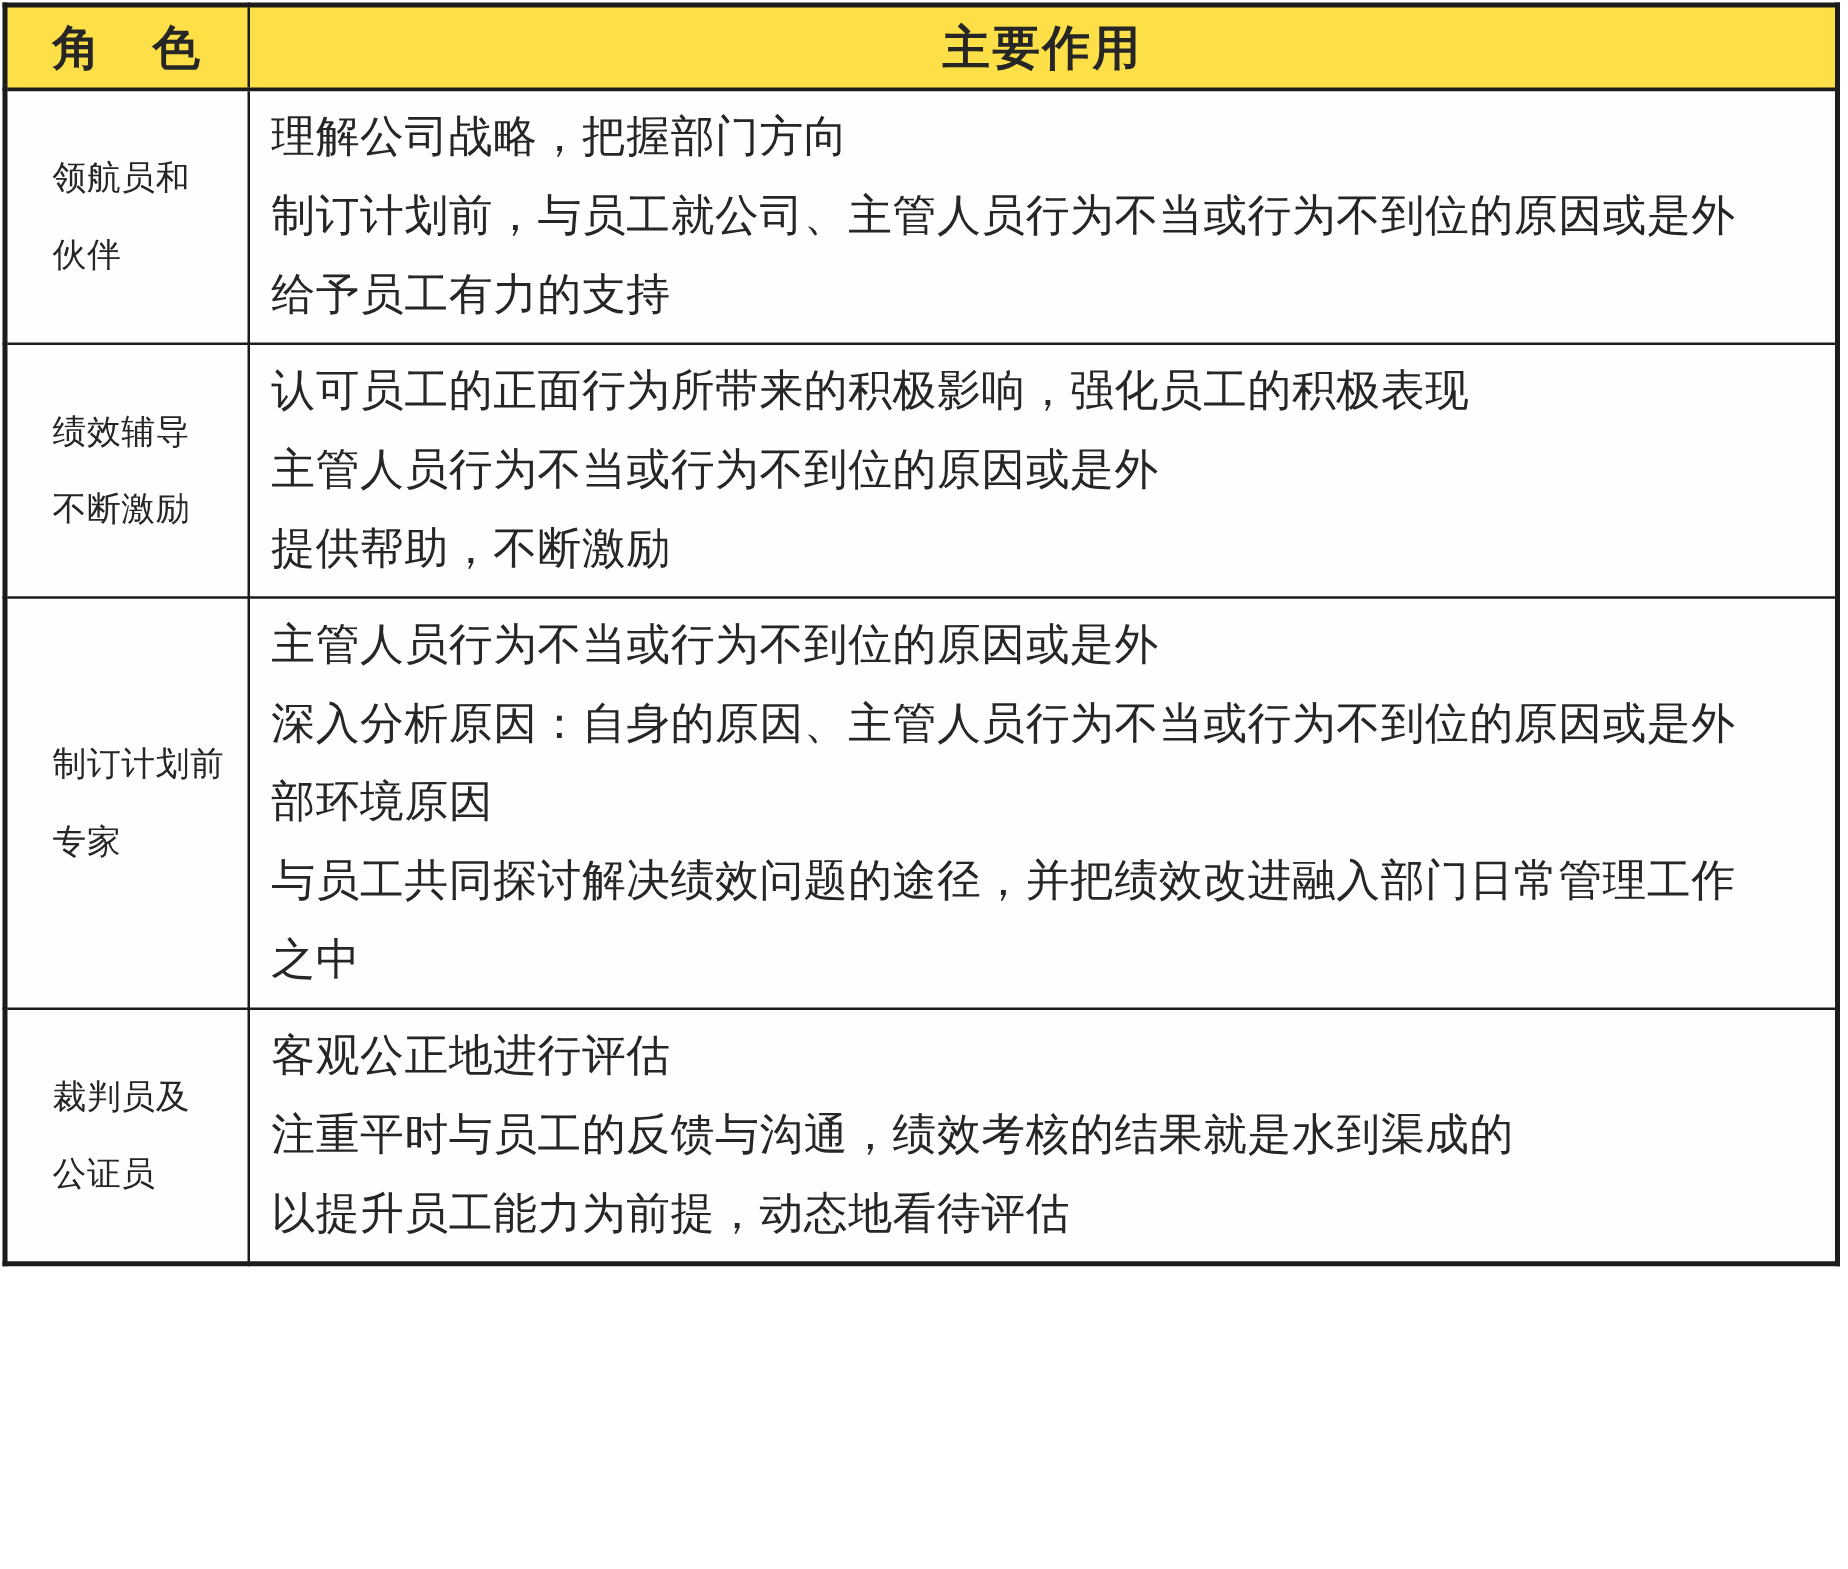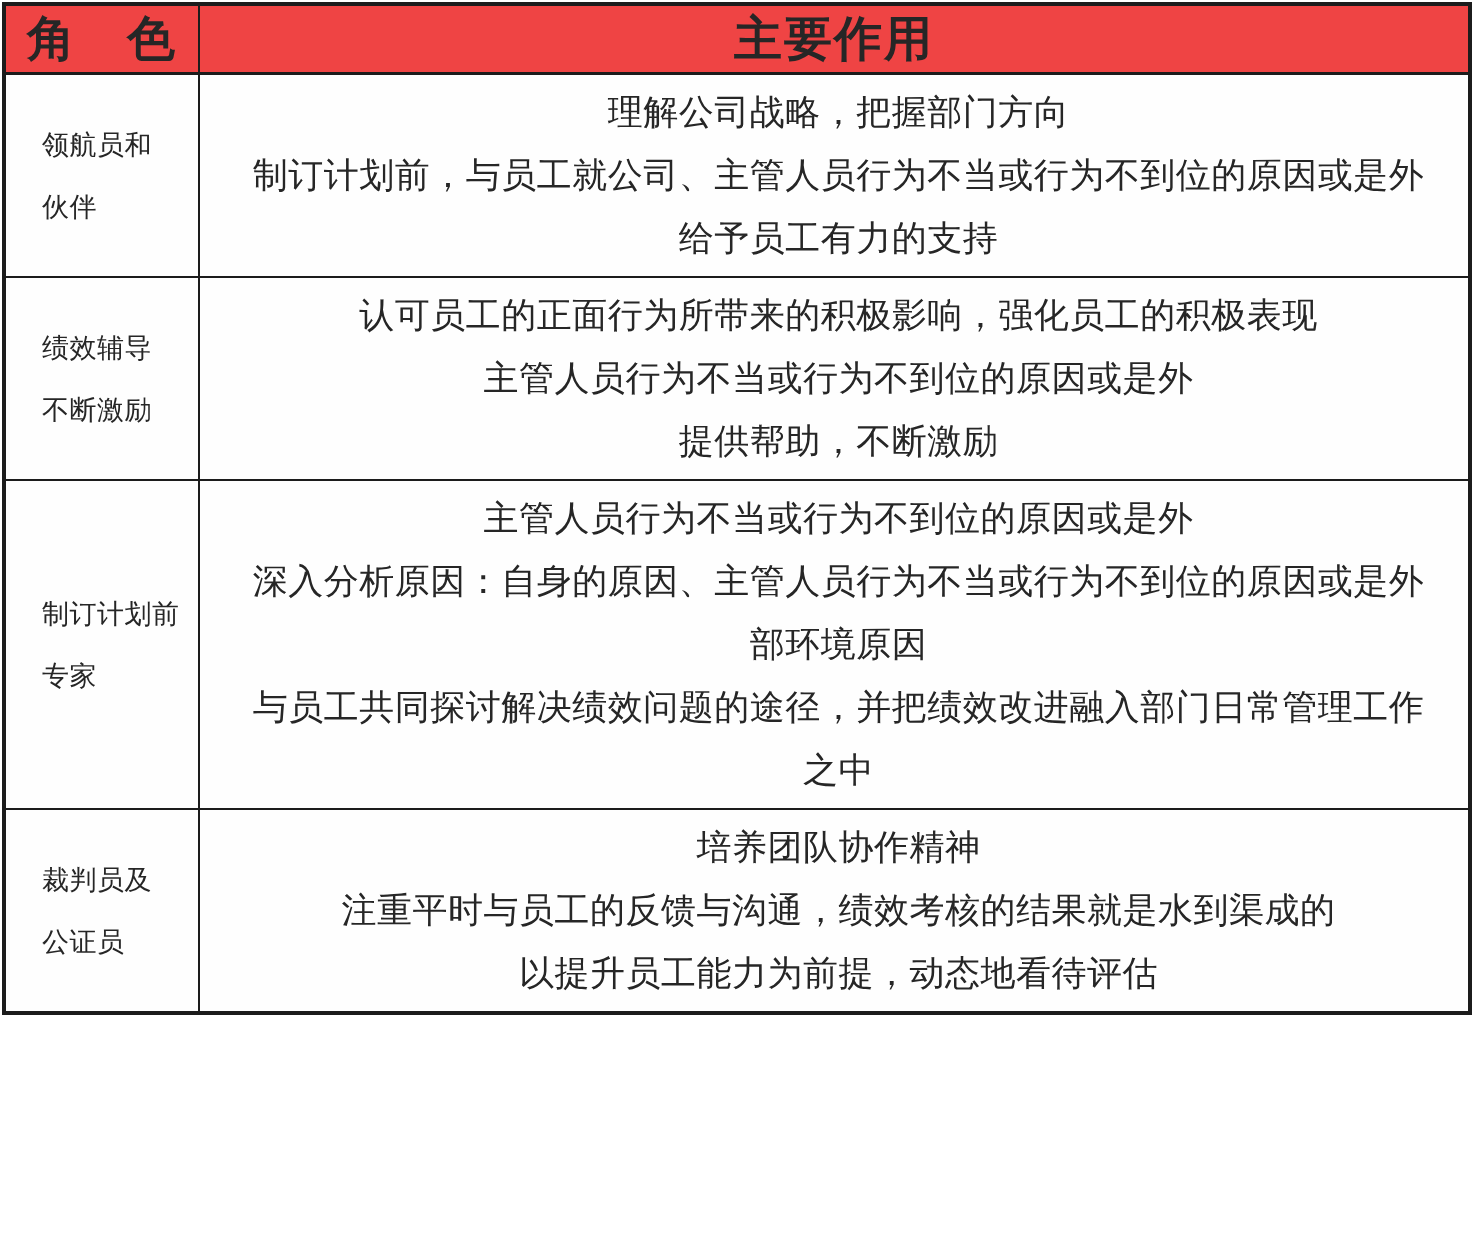--- a/index.html
+++ b/index.html
@@ -19,24 +19,24 @@
     color: #262626;
   }
   .doc-table, .doc-table th, .doc-table td {
     border: 2px solid #1c1c1c;
   }
   .doc-table {
     border-width: 4px;
   }
   th.role-head, th.func-head {
     height: 62px;
-    background: #ef4444;
+    background: #fde047;
     font-family: "DejaVu Sans", "Liberation Sans", sans-serif;
     font-weight: bold;
-    font-size: 48px;
+    font-size: 38px;
     letter-spacing: 2px;
     text-align: center;
     vertical-align: middle;
     border-bottom-width: 3px;
   }
   td.role-cell {
     width: 195px;
     vertical-align: middle;
     text-align: left;
     padding: 6px 4px 6px 36px;
@@ -51,21 +51,21 @@
     vertical-align: middle;
     padding: 6px 8px 6px 17px;
     background: #fefefe;
   }
   .item {
     font-family: "DejaVu Serif", "Liberation Serif", serif;
     font-size: 35px;
     line-height: 63px;
     letter-spacing: 0.5px;
     white-space: pre-line;
-    text-align: center;
+    text-align: left;
   }
 </style>
 </head>
 <body>
 
 <table class="doc-table">
   <colgroup>
     <col style="width:195px">
     <col>
   </colgroup>
@@ -102,19 +102,19 @@
         <div class="item">深入分析原因：自身的原因、主管人员行为不当或行为不到位的原因或是外
 部环境原因</div>
         <div class="item">与员工共同探讨解决绩效问题的途径，并把绩效改进融入部门日常管理工作
 之中</div>
       </td>
     </tr>
     <tr>
       <td class="role-cell">裁判员及
 公证员</td>
       <td class="func-cell">
-        <div class="item">培养团队协作精神</div>
+        <div class="item">客观公正地进行评估</div>
         <div class="item">注重平时与员工的反馈与沟通，绩效考核的结果就是水到渠成的</div>
         <div class="item">以提升员工能力为前提，动态地看待评估</div>
       </td>
     </tr>
   </tbody>
 </table>
 
 </body></html>

